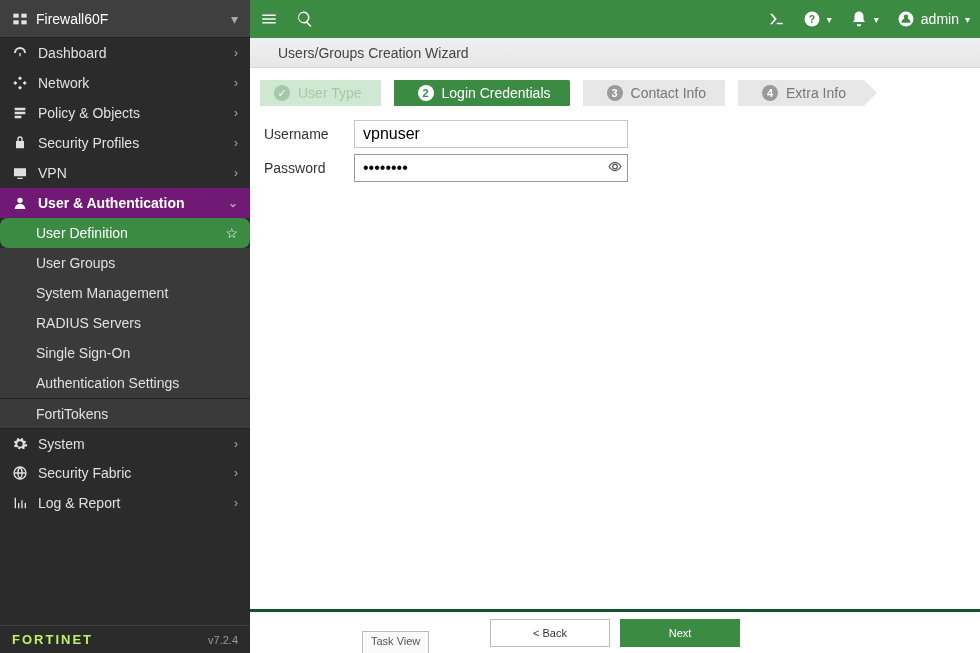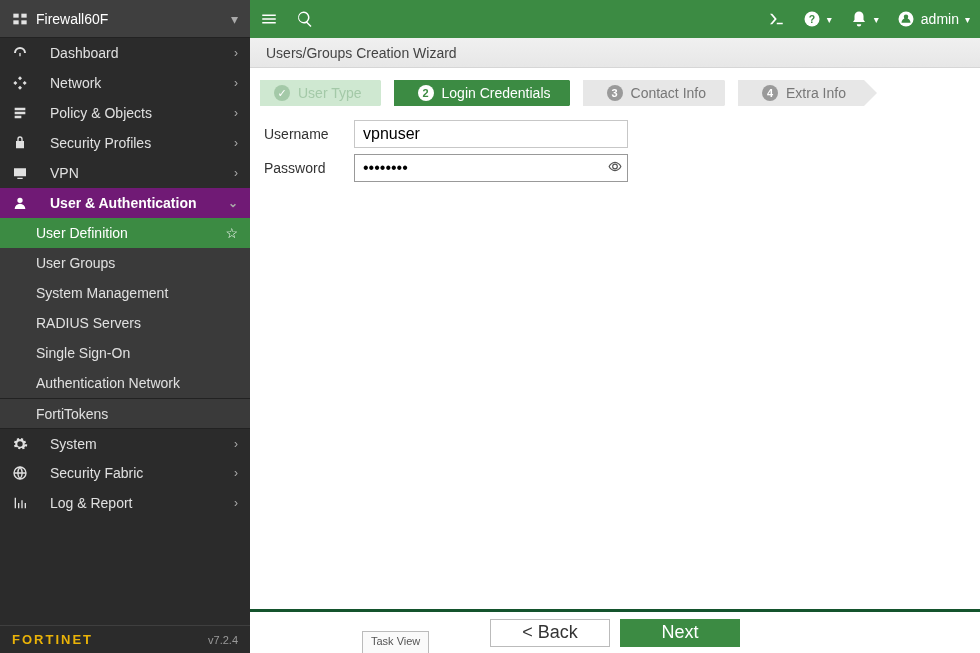--- a/index.html
+++ b/index.html
@@ -7,40 +7,40 @@
   .app { display: flex; width: 100%; height: 100%; }
 
   
   .sidebar { width: 250px; background: #2b2b2b; color: #e3e3e3; display: flex; flex-direction: column; }
   .sb-brand { height: 38px; background: #3f3f3f; display: flex; align-items: center; padding: 0 12px; border-bottom: 1px solid #222; justify-content: space-between; }
   .sb-brand .left { display: flex; gap: 8px; }
   .sb-brand .name { font-size: 14px; color: #fff; }
   .sb-brand .caret { color: #aaa; }
   .nav { list-style: none; flex: 1; overflow-y: auto; }
   .nav li { display: flex; align-items: center; height: 30px; padding: 0 12px; cursor: pointer; color: #e0e0e0; justify-content: space-between; }
-  .nav li .lbl { display: flex; align-items: center; gap: 22px; }
+  .nav li .lbl { display: flex; align-items: center; gap: 10px; }
   .nav li.expanded { background: #701a75; color: #fff; font-weight: 600; }
   .nav li.child { padding-left: 36px; background: #3a3a3a; font-weight: 400; }
-  .nav li.child.selected { background: #3c8b43; color: #fff; }
+  .nav li.child.selected { background: #3c8b43; color: #fff; border-radius: 8px; }
   .nav-group-sep { border-top: 1px solid #222; }
   .chev { font-size: 12px; color: #aaa; }
   .fav { font-size: 14px; color: #fff; }
   .sb-footer { height: 28px; display: flex; align-items: center; justify-content: space-between; padding: 0 12px; background: #2b2b2b; border-top: 1px solid #3f3f3f; }
-  .brand-logo { font-family: Arial, sans-serif; font-weight: 700; letter-spacing: 2px; color: #eab308; font-size: 13px; }
+  .brand-logo { font-family: Arial, sans-serif; font-weight: 700; letter-spacing: 2px; color: #bef264; font-size: 13px; }
   .ver { font-size: 11px; color: #9a9a9a; }
   .ico { width: 16px; display: inline-flex; justify-content: center; }
 
   
   .main { flex: 1; display: flex; flex-direction: column; }
   .topbar { height: 38px; background: #3c8b43; color: #fff; display: flex; align-items: center; padding: 0 10px; justify-content: space-between; }
   .tb-left, .tb-right { display: flex; align-items: center; gap: 18px; }
   .tb-item { display: inline-flex; align-items: center; gap: 6px; cursor: pointer; }
   .tb-caret { font-size: 10px; }
 
-  .subheader { height: 30px; background: linear-gradient(#f0f0f0,#e7e7e7); border-bottom: 1px solid #d6d6d6; display: flex; align-items: center; padding: 0 16px; color: #444; font-size: 14px; }
+  .subheader { height: 30px; background: linear-gradient(#f0f0f0,#e7e7e7); border-bottom: 1px solid #d6d6d6; display: flex; align-items: center; padding: 0 28px; color: #444; font-size: 14px; }
 
   .wizard { padding: 12px 10px 0 10px; }
   .steps { display: flex; align-items: center; gap: 0; }
   .step { position: relative; height: 26px; display: flex; align-items: center; padding: 0 18px 0 24px; color: #777; background: #e7e7e7; margin-right: 14px; font-size: 14px; }
   .step::before { content:""; position:absolute; left:-13px; top:0; border-top:13px solid transparent; border-bottom:13px solid transparent; border-left:13px solid #fff; }
   .step::after  { content:""; position:absolute; right:-13px; top:0; border-top:13px solid transparent; border-bottom:13px solid transparent; border-left:13px solid #e7e7e7; }
   .step:first-child { padding-left: 14px; }
   .step:first-child::before { display:none; }
   .step .num { display:inline-flex; width:16px; height:16px; border-radius:50%; background:#9a9a9a; color:#fff; font-size:11px; align-items:center; justify-content:center; margin-right:8px; font-weight:600; }
   .step.done { background:#cfe8d1; color:#a4c9a8; }
@@ -53,21 +53,21 @@
   .form { padding: 14px 4px; }
   .row { display:flex; align-items:center; margin-bottom: 6px; }
   .row label { width: 90px; color:#333; }
   .row .field { position:relative; }
   .row input { width: 274px; height: 28px; border:1px solid #c7c7c7; padding: 0 8px; font-size:16px; outline:none; }
   .eye { position:absolute; right:6px; top:50%; transform:translateY(-50%); color:#555; cursor:pointer; }
   .pw-field { border:1px solid #999 !important; }
 
   .footer { position:absolute; bottom:0; left:250px; right:0; height:44px; border-top:3px solid #14532d; display:flex; align-items:center; justify-content:center; gap:10px; background:#fff; }
   .taskview { position:absolute; left:112px; bottom:0; height:22px; font-size:11px; border:1px solid #bbb; border-bottom:none; padding:3px 8px 0 8px; background:#fafafa; color:#555; cursor:pointer; }
-  .btn { min-width:120px; height:28px; border:1px solid #bbb; background:#fff; color:#333; cursor:pointer; font-size:18px; }
+  .btn { min-width:120px; height:28px; border:1px solid #bbb; background:#fff; color:#333; cursor:pointer; font-size:11px; }
   .btn.primary { background:#3c8b43; border-color:#3c8b43; color:#fff; }
 
   
   svg.ic { width:16px; height:16px; fill:currentColor; }
   svg.ic14 { width:14px; height:14px; fill:currentColor; }
   svg.ic18 { width:18px; height:18px; fill:currentColor; }
 </style>
 </head>
 <body>
 
@@ -167,21 +167,21 @@
       <li class="child">
           <span>System Management</span>
         </li>
       <li class="child">
           <span>RADIUS Servers</span>
         </li>
       <li class="child">
           <span>Single Sign-On</span>
         </li>
       <li class="child">
-          <span>Authentication Network</span>
+          <span>Authentication Settings</span>
         </li>
       <li class="child nav-group-sep">
           <span>FortiTokens</span>
         </li>
 
       <li class="top nav-group-sep">
         <span class="lbl">
             <span class="ico">
               <svg class="ic" viewBox="0 0 24 24">
                 <path d="M12 8a4 4 0 100 8 4 4 0 000-8zm9 4l2 1-1 3-2-.5a8 8 0 01-1.5 1.5l.5 2-3 1-1-2a8 8 0 01-2 0l-1 2-3-1 .5-2A8 8 0 016 16.5L4 17l-1-3 2-1a8 8 0 010-2L3 10l1-3 2 .5A8 8 0 017.5 6L7 4l3-1 1 2a8 8 0 012 0l1-2 3 1-.5 2A8 8 0 0118 7.5l2-.5 1 3-2 1a8 8 0 010 2z"></path>

